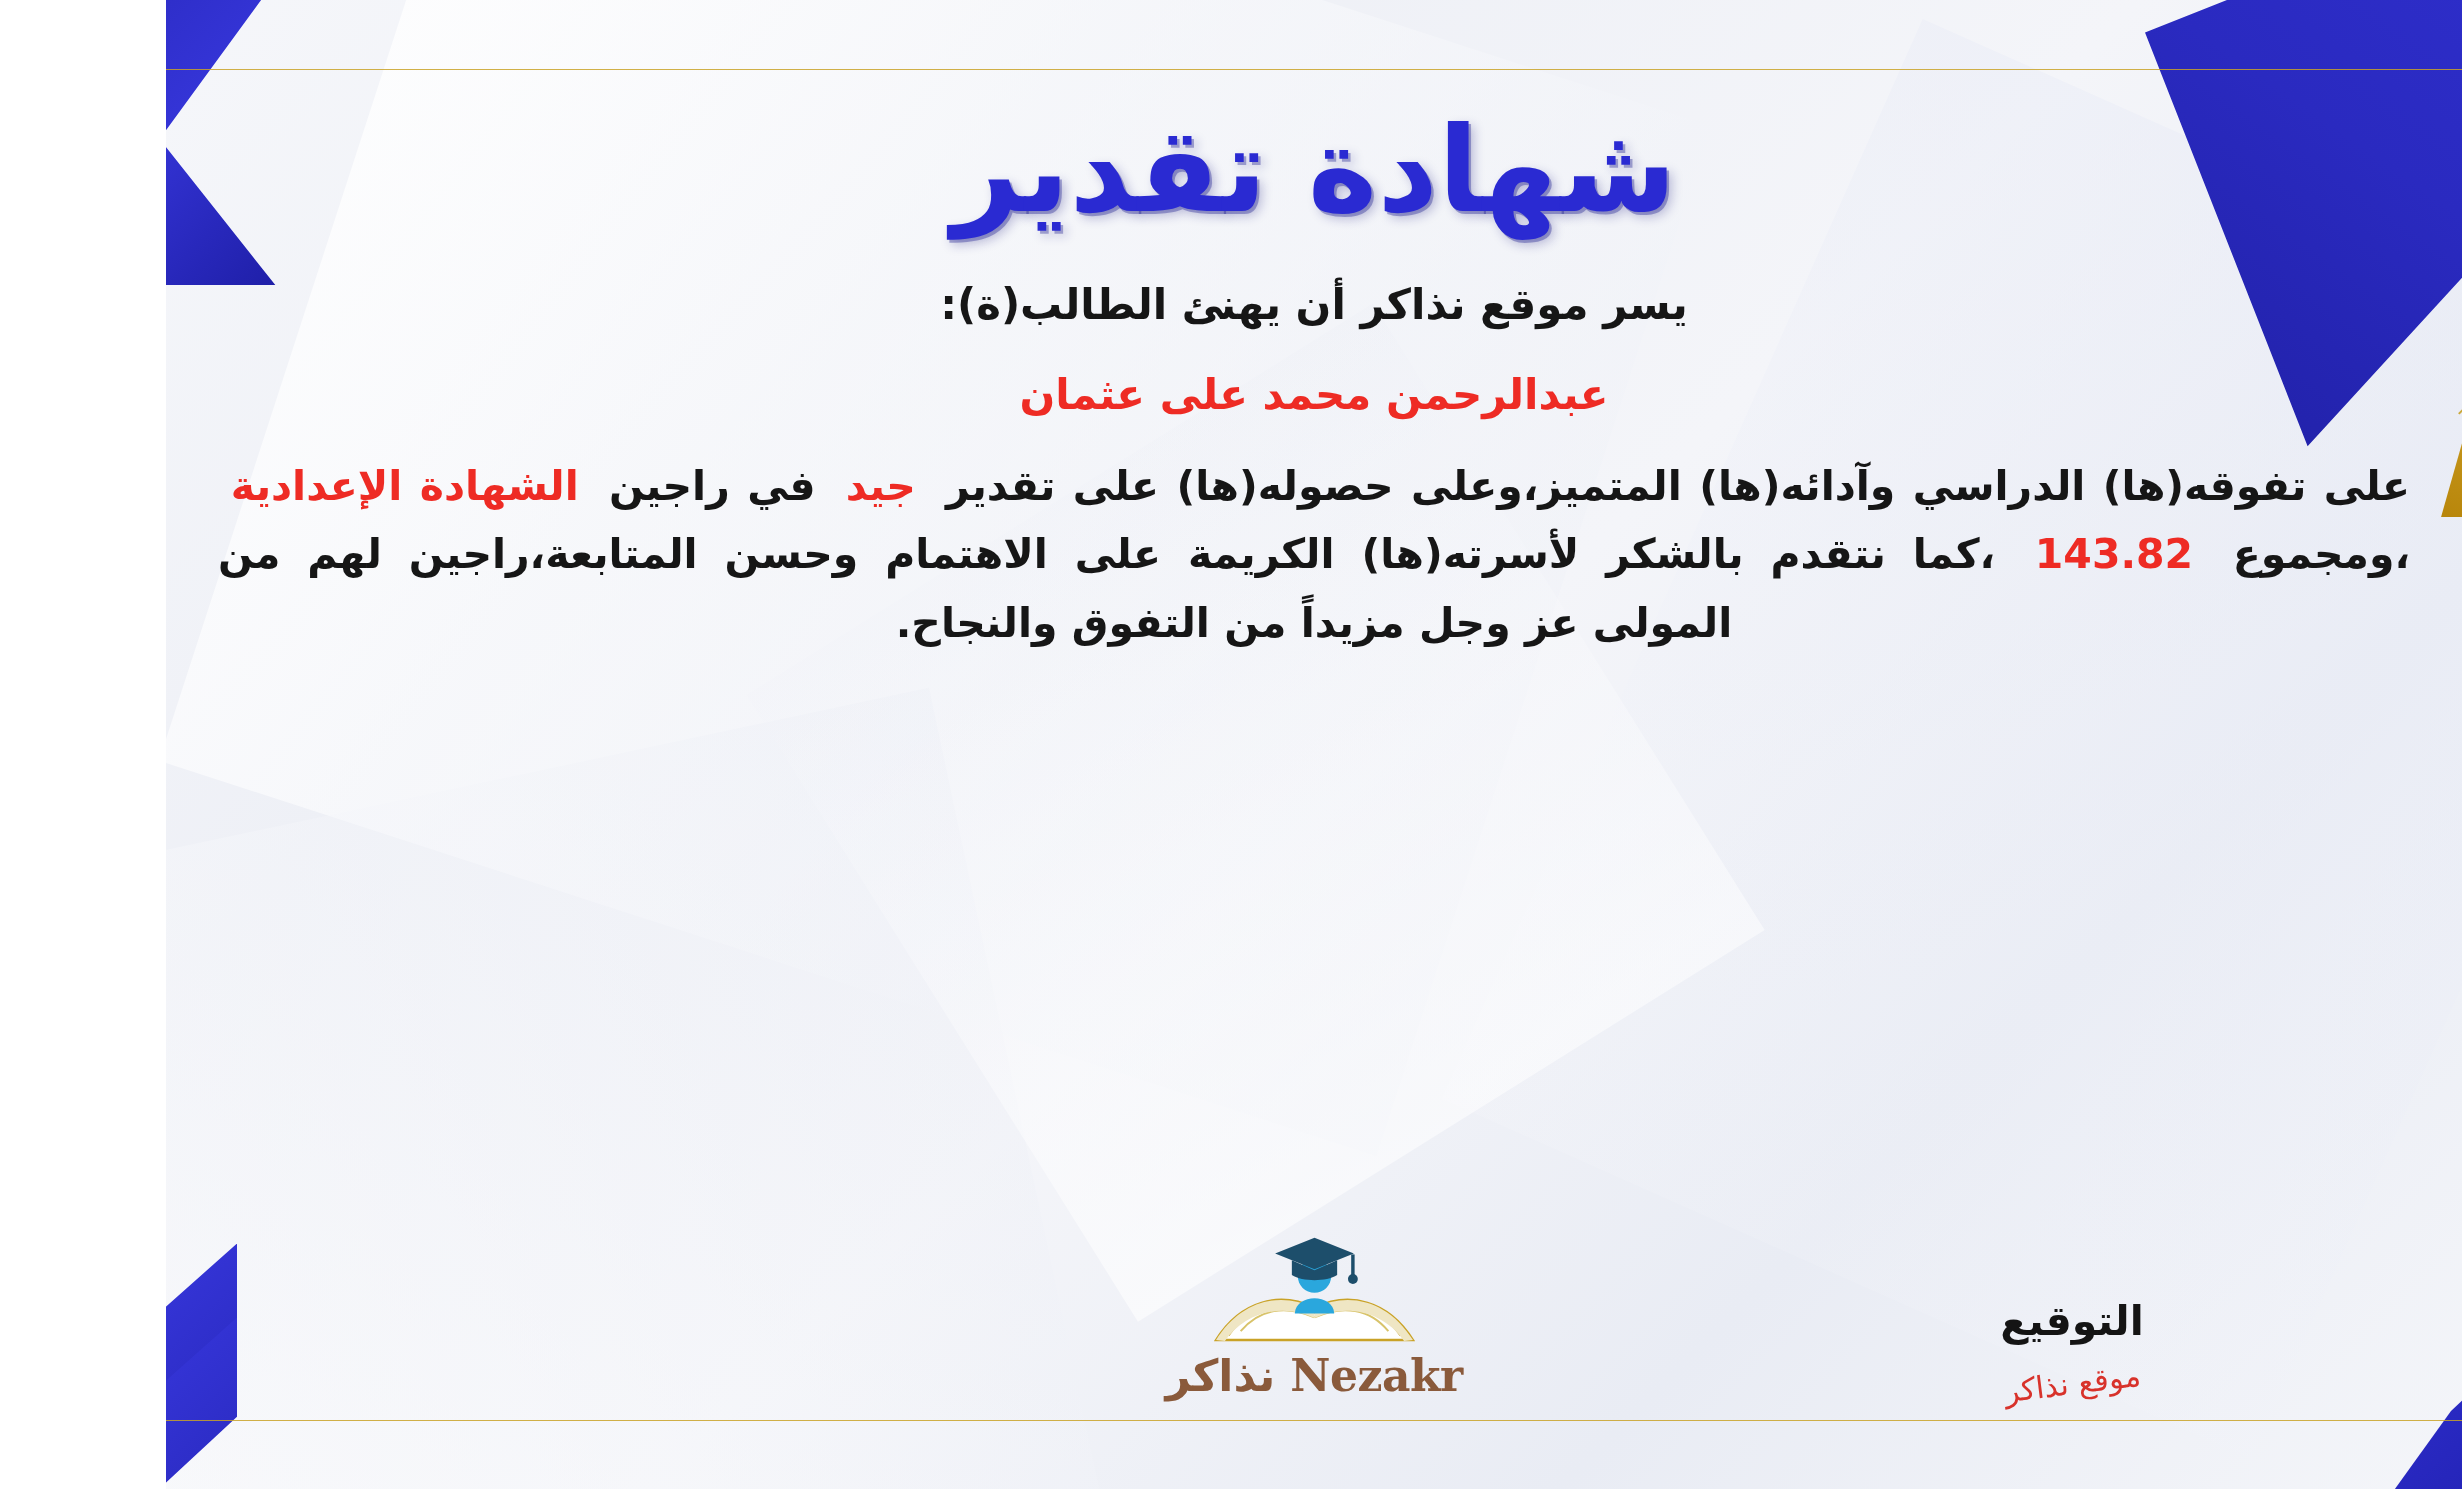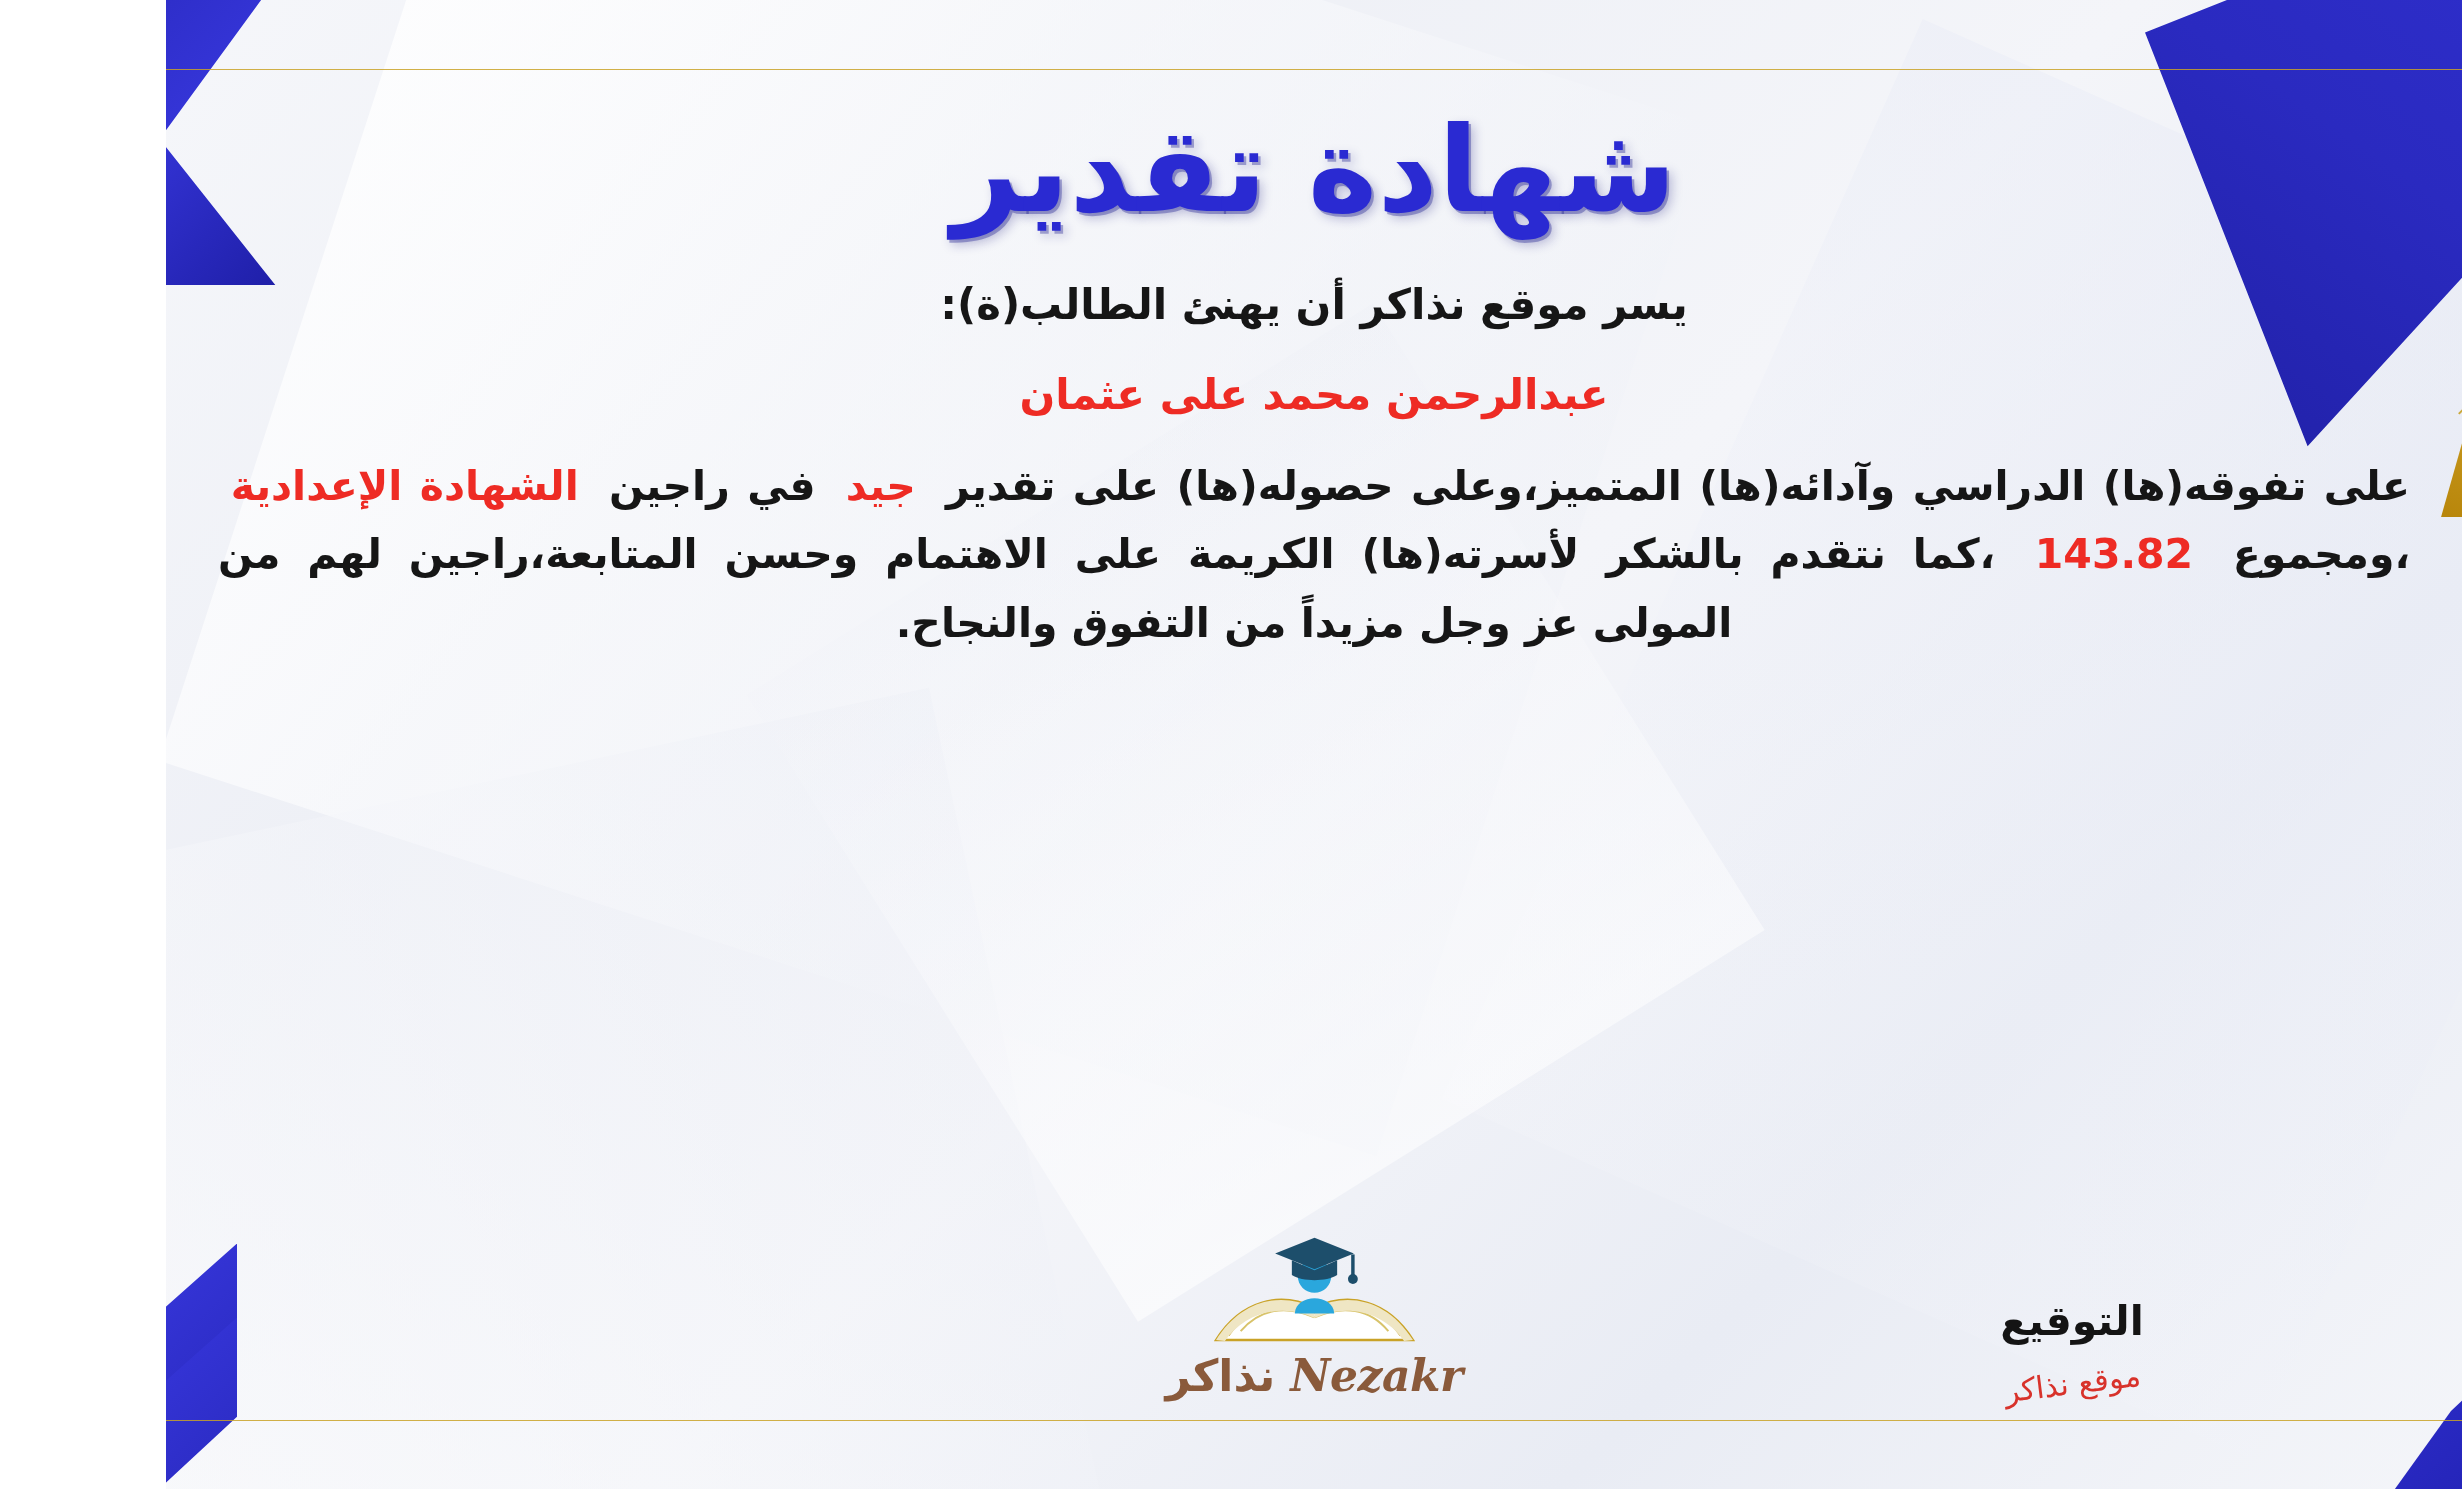--- a/index.html
+++ b/index.html
@@ -267,21 +267,20 @@
   .logo-wordmark {
     font-size: 44px;
     font-weight: 700;
     color: #8a5a3b;
     letter-spacing: -0.5px;
     direction: rtl;
     white-space: nowrap;
   }
   .logo-wordmark .latin {
     font-family: "DejaVu Serif", "Liberation Serif", serif;
-    font-style: italic;
     color: #8a5a3b;
   }
 </style>
 </head>
 <body>
 
 <div class="certificate">
 
   <div class="facet facet-1"></div>
   <div class="facet facet-2"></div>

